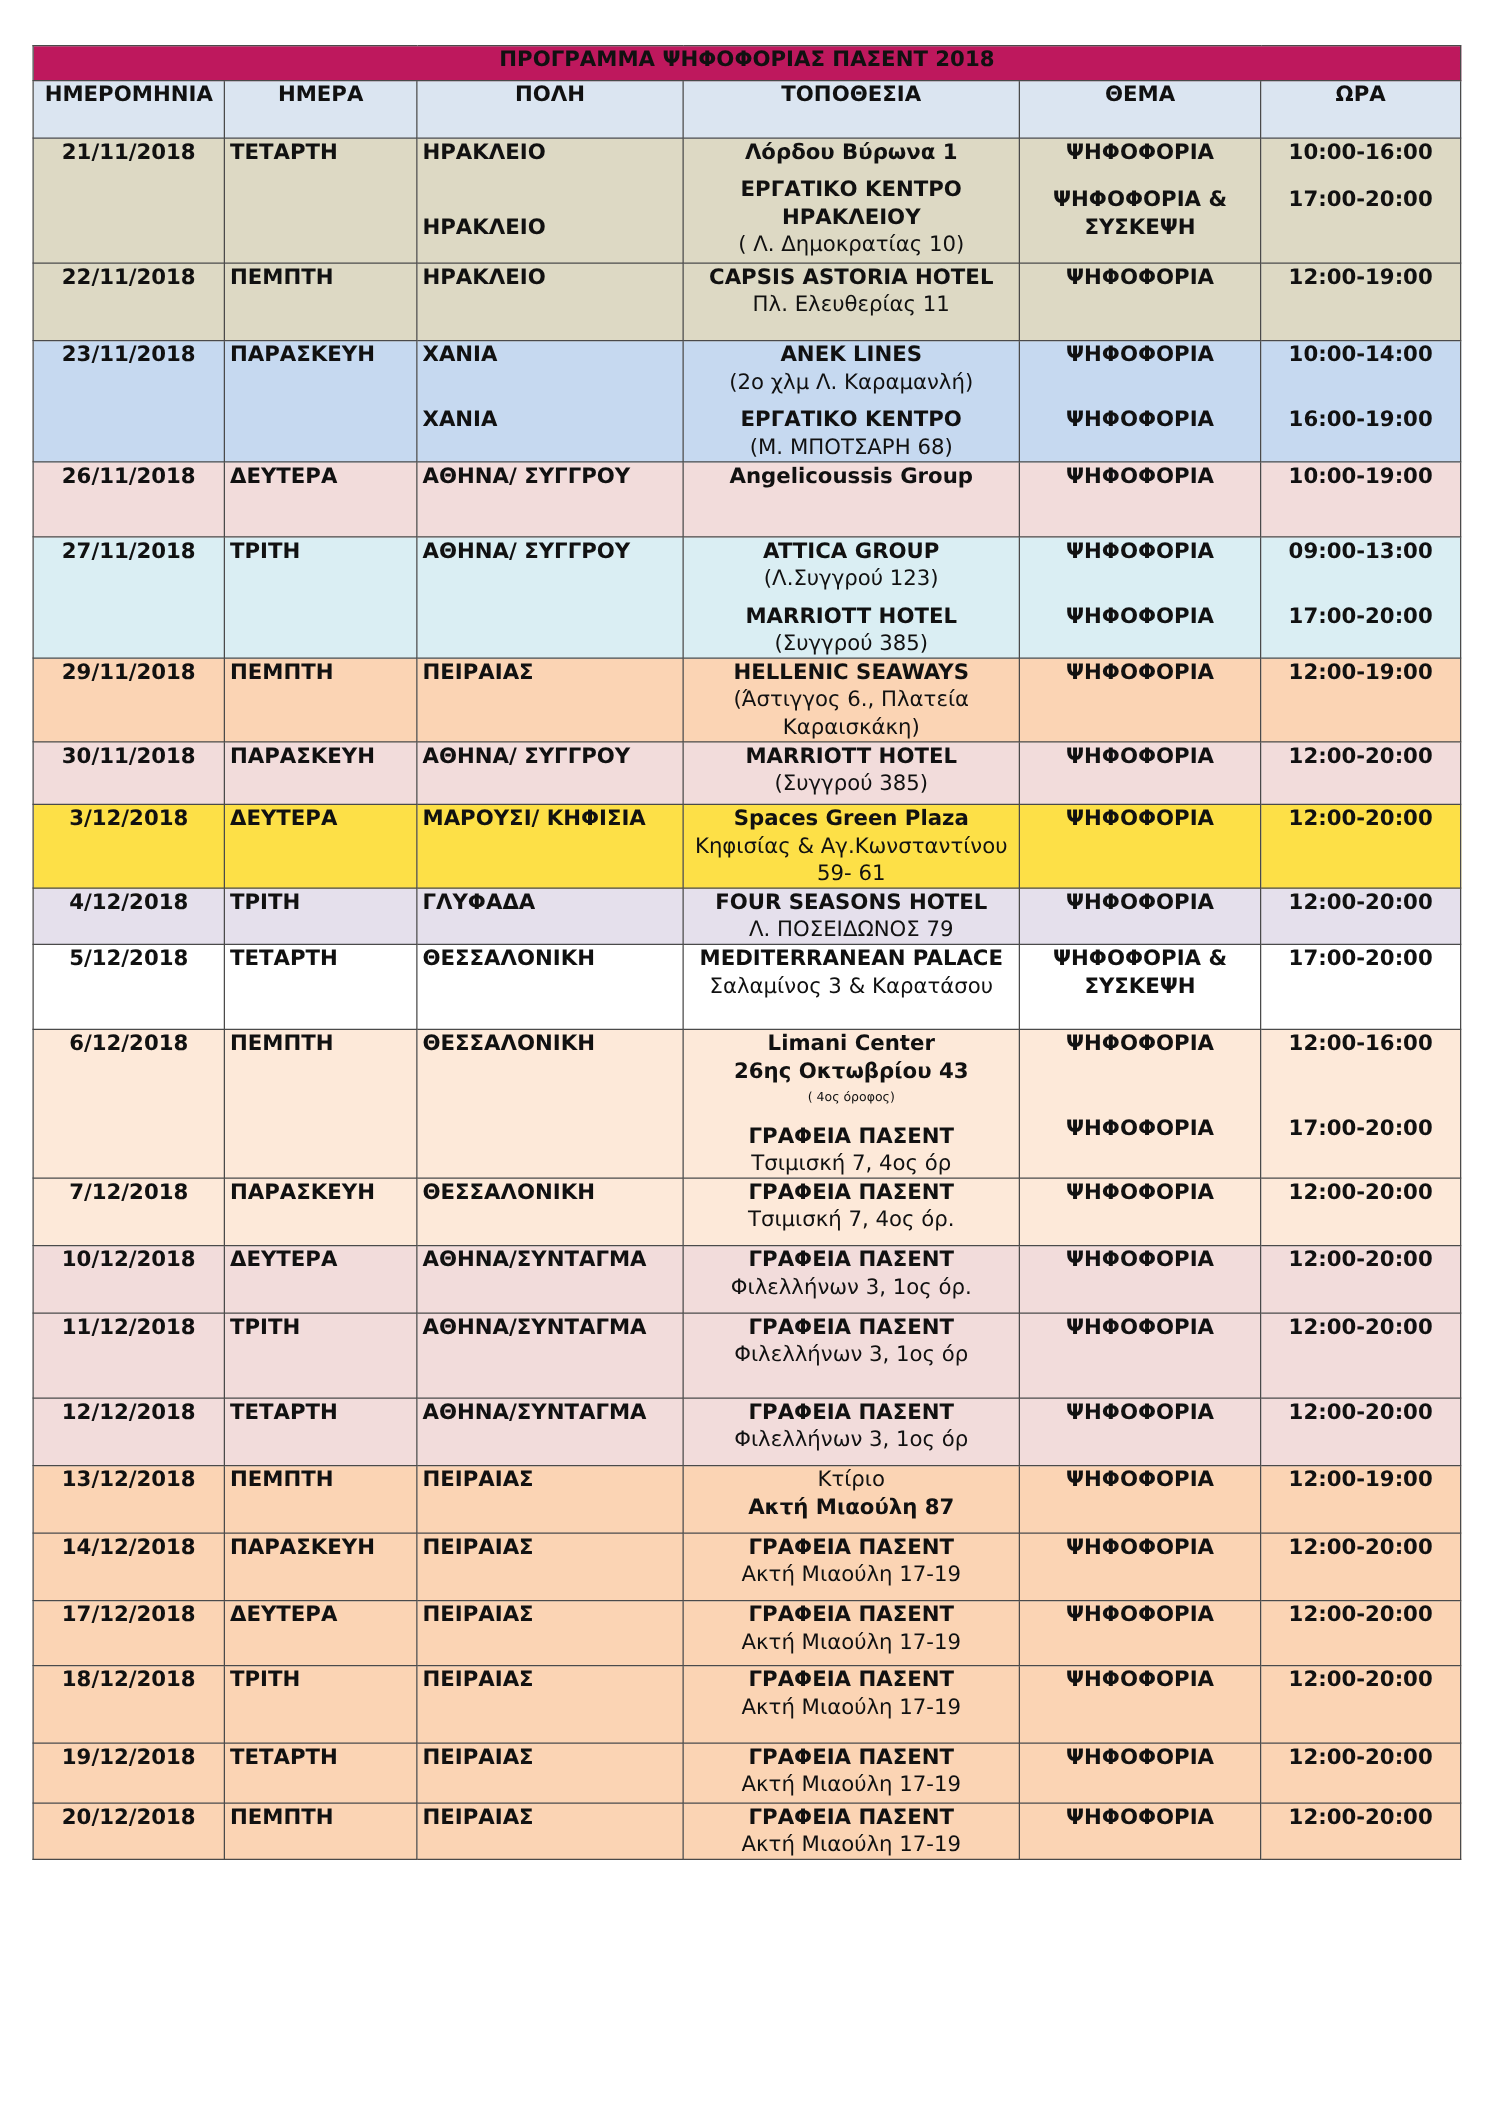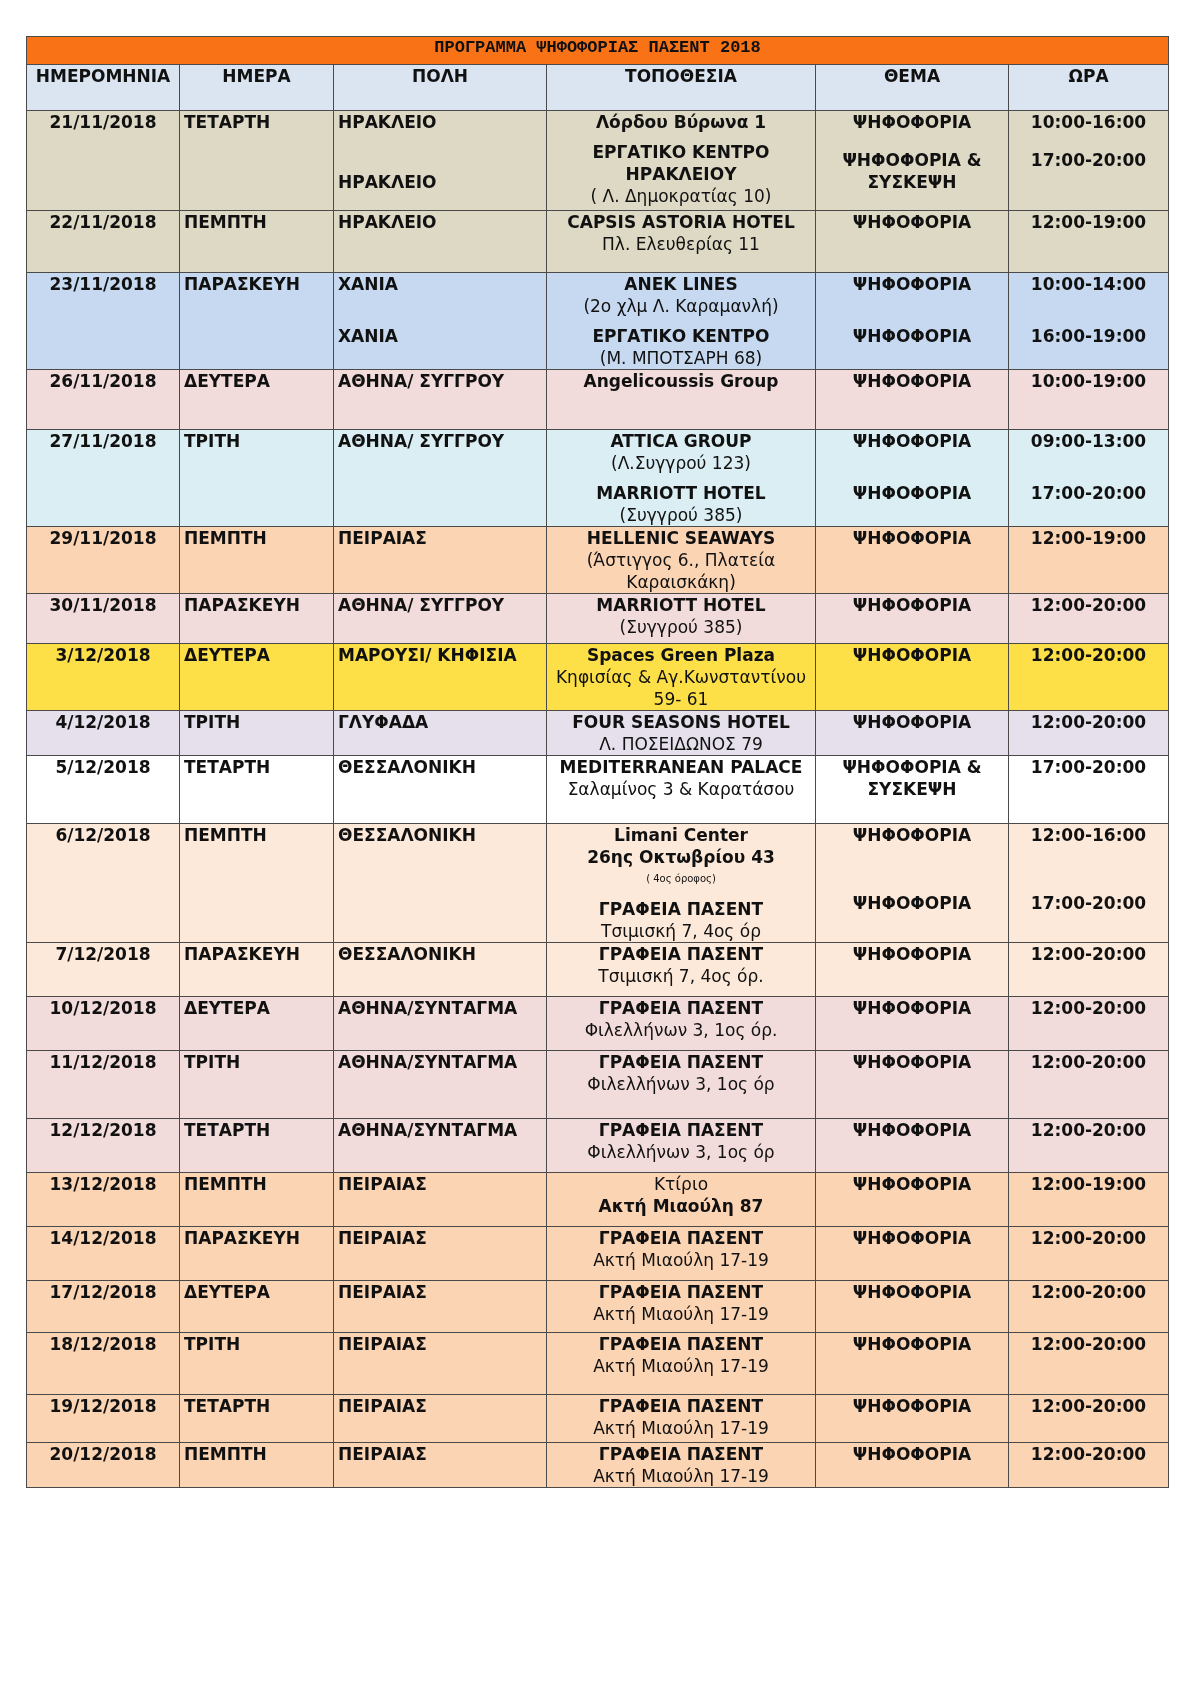--- a/index.html
+++ b/index.html
@@ -1,19 +1,19 @@
 <!DOCTYPE html>
 <html><head>
 <meta charset="utf-8">
 <style>
   html, body { margin:0; padding:0; background:#ffffff; }
   body { width:1190px; height:1684px; position:relative; font-family:"DejaVu Sans", sans-serif; color:#111; }
   table.sched { position:absolute; left:26px; top:36px; width:1142px; border-collapse:collapse; table-layout:fixed; }
   table.sched td, table.sched th { border:1.5px solid #4a4a4a; vertical-align:top; padding:0 4px; font-size:17px; line-height:22px; }
-  .title-row th { background:#f97316; font-size:19px; font-weight:bold; height:27px; line-height:27px;font-family:Liberation Mono, monospace; }
+  .title-row th { background:#be185d; font-size:19px; font-weight:bold; height:27px; line-height:27px; }
   .head-row th { background:#dbe5f1; font-weight:bold; text-align:center; height:45px; line-height:21px; }
   td.date { font-weight:bold; text-align:center; }
   td.day, td.city { font-weight:bold; padding-left:10px; }
   td.loc, td.topic, td.time { text-align:center; }
   td.topic, td.time { font-weight:bold; }
   .entry { display:block; }
   .entry + .entry { margin-top:8px; }
   .nm { display:block; font-weight:bold; }
   .ad { display:block; font-weight:normal; }
   .small { font-size:10px; }

